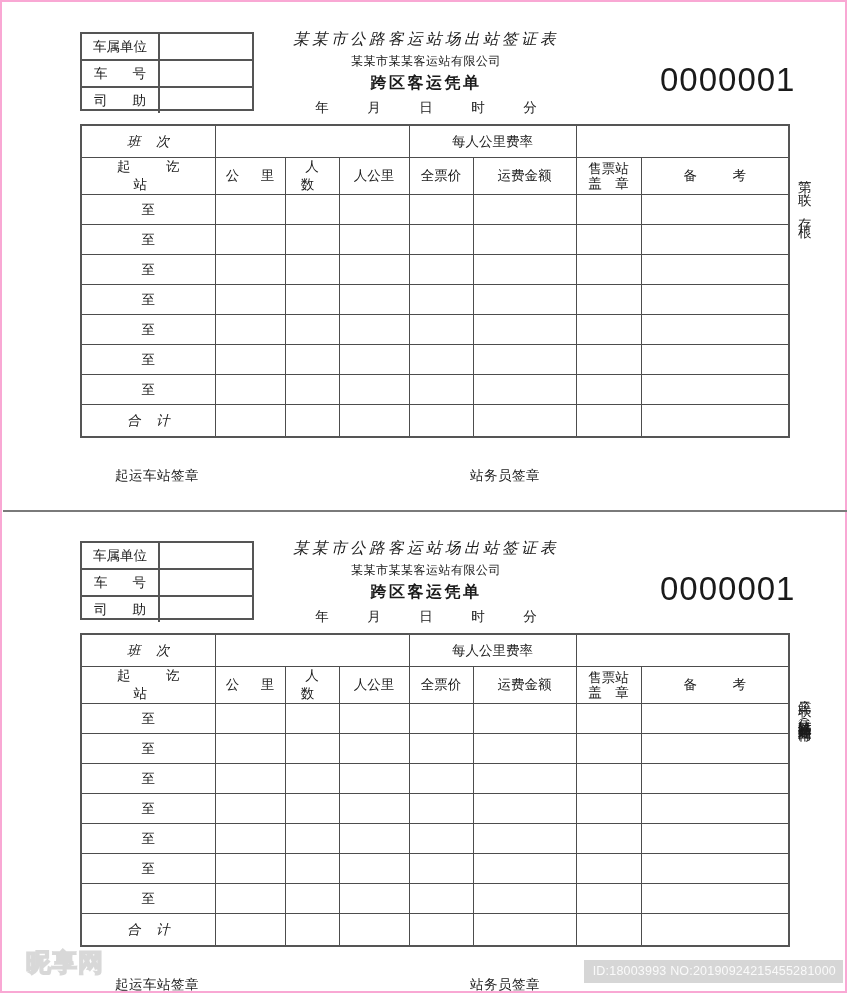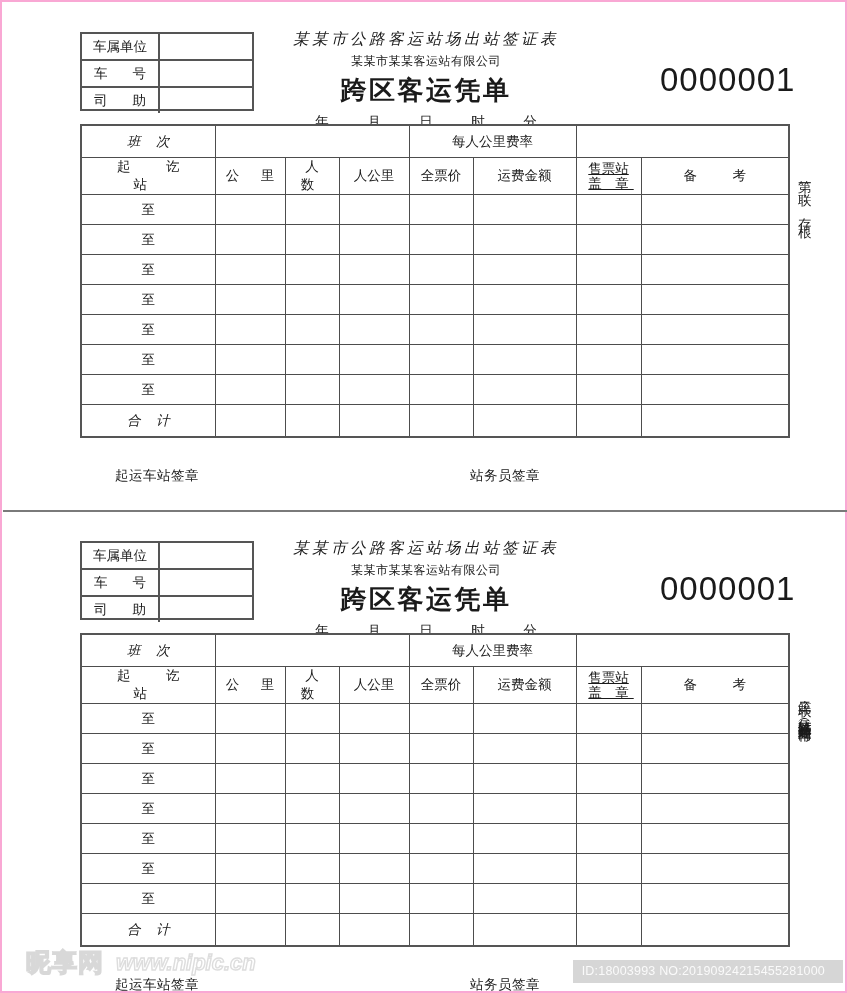--- a/index.html
+++ b/index.html
@@ -93,21 +93,21 @@
     font-family: "Liberation Serif", "DejaVu Serif", serif;
     font-style: italic;
   }
   .t-sub {
     font-size: 12px;
     letter-spacing: 0.5px;
     margin-top: 3px;
     white-space: nowrap;
   }
   .t-doc {
-    font-size: 26px;
+    font-size: 16px;
     font-weight: bold;
     letter-spacing: 2.5px;
     margin-top: 3px;
     white-space: nowrap;
     font-family: "Liberation Sans", sans-serif;
   }
   .t-date {
     font-size: 13.5px;
     margin-top: 5px;
     white-space: nowrap;
@@ -144,21 +144,21 @@
   .grid .outer-r { border-right-width: 2px; border-right-color:#555;margin-top:40px; }
 
   .hdr-row td { height: 34px; font-size: 13.5px; }
   .rate-row td { height: 31px; }
   .body-row td { height: 29px; }
   .total-row td { height: 31px; }
 
   .wide-sp { letter-spacing: 9px; padding-left: 9px; }
   .wide-sp2 { letter-spacing: 6px; padding-left: 6px; font-style: italic; }
   .wide-sp3 { letter-spacing: 16px; padding-left: 16px; }
-  .two-line { font-size: 12.5px; line-height: 15px; text-decoration: underline; }
+  .two-line { font-size: 12.5px; line-height: 15px; }
   .two-line .l2 { letter-spacing: 5px; padding-left: 5px; }
   .zhi { font-size: 13.5px; }
 
   
   .sig {
     position: absolute;
     font-size: 13.5px;
     white-space: nowrap;
     letter-spacing: 0.5px;
   }
@@ -200,21 +200,21 @@
     color: #fff;
     -webkit-text-stroke: 1.4px #c2c2c2;
     font-family: "Liberation Sans", sans-serif;
   }
   .meta-id {
     position: absolute;
     right: 2px; bottom: 8px;
     background: #d6d6d6;
     color: #fafafa;
     font-size: 12.5px;
-    padding: 4px 18px 5px 9px;
+    padding: 4px 7px 5px 9px;
     white-space: nowrap;
     font-family: "Liberation Sans", sans-serif;
     letter-spacing: 0.2px;
   }
 </style>
 </head>
 <body>
 
 <div id="page">
 
@@ -545,18 +545,17 @@
     </table>
 
     <div class="sig" style="left:113px; top:465px;">起运车站签章</div>
     <div class="sig" style="left:468px; top:465px;">站务员签章</div>
 
     <div class="vert" style="left:795px; top:180px;">第二联：凭以结算运算（随车同行）</div>
   </div>
 
   <div class="wm">
     <span class="wm-cn">昵享网</span>
-    <span class="wm-url">www.nipic.cn</span>
   </div>
 
   <div class="meta-id">ID:18003993 NO:20190924215455281000</div>
 
 </div>
 
 </body></html>

